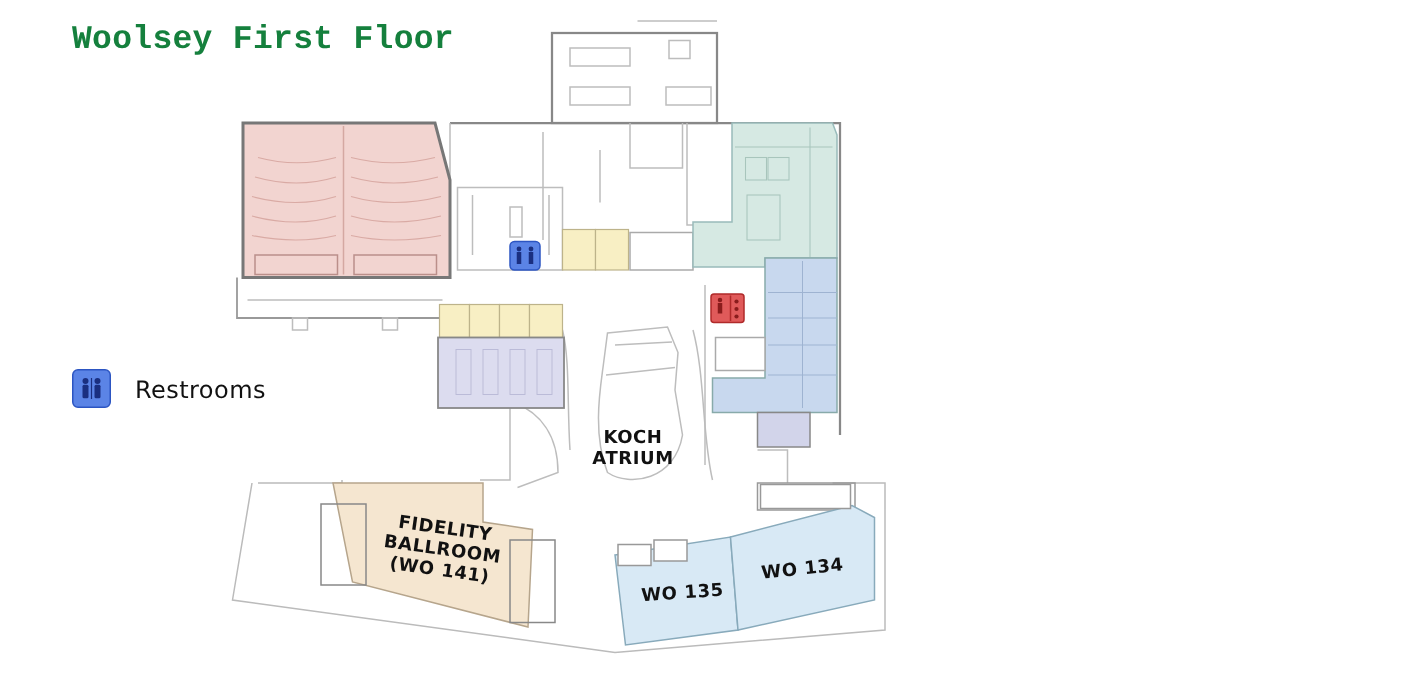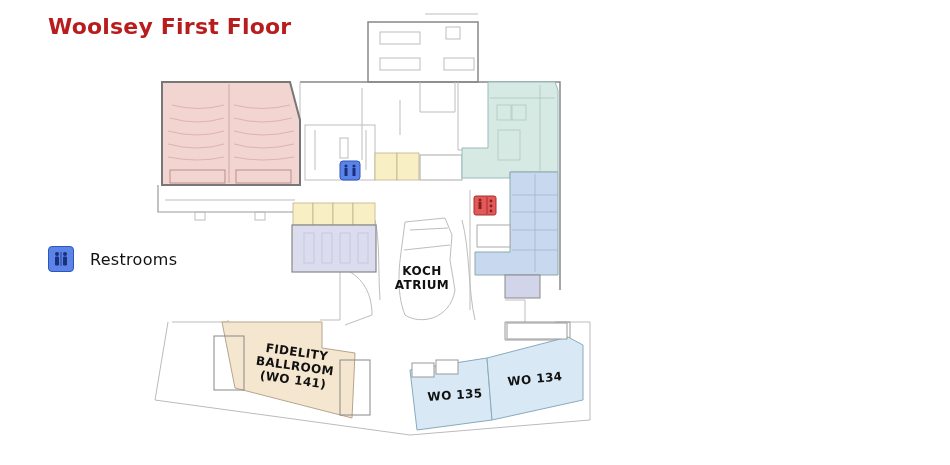--- a/index.html
+++ b/index.html
@@ -1,17 +1,17 @@
 <!DOCTYPE html>
 <html><head>
 <meta charset="utf-8">
 <style>
   html, body { margin: 0; padding: 0; background: #ffffff; }
   body { width: 950px; height: 465px; position: relative; overflow: hidden; font-family: "DejaVu Sans", sans-serif; }
-  .title { position: absolute; left: 48px; top: 14px; font-size: 22px; font-weight: bold; color: #b91c1c; letter-spacing: 0.2px; }
+  .title { position: absolute; left: 48px; top: 14px; font-size: 22px; font-weight: bold; color: #15803d; letter-spacing: 0.2px; font-family: Liberation Mono, monospace; }
   .legend { position: absolute; left: 48px; top: 244px; }
   .legend-row { display: flex; align-items: center; height: 30px; }
   .legend-icon { width: 26px; height: 26px; border-radius: 4px; display: flex; align-items: center; justify-content: center; box-sizing: border-box; }
   .legend-label { margin-left: 16px; font-size: 16px; color: #111; letter-spacing: 0.3px; }
   .restroom-badge { background: #5b84e6; border: 1.5px solid #2c55c2; }
   .elevator-badge { background: #e05a5a; border: 1.5px solid #b02a2a; }
   .map { position: absolute; left: 0; top: 0; width: 950px; height: 465px; }
   .room-label { position: absolute; font-weight: bold; color: #111; text-align: center; font-size: 12px; line-height: 14px; letter-spacing: 0.4px; }
 </style>
 </head>
@@ -139,21 +139,21 @@
     <rect x="474" y="196" width="22" height="19" rx="2" fill="#e05a5a" stroke="#b02a2a"></rect>
     <line x1="487" y1="197" x2="487" y2="214" stroke="#b02a2a"></line>
     <circle cx="480" cy="200" r="1.5" fill="#8a1c1c"></circle>
       <rect x="478.5" y="202" width="3" height="7" fill="#8a1c1c"></rect>
     <circle cx="491" cy="201" r="1.4" fill="#8a1c1c"></circle>
       <circle cx="491" cy="206" r="1.4" fill="#8a1c1c"></circle>
       <circle cx="491" cy="211" r="1.4" fill="#8a1c1c"></circle>
   </g>
 </svg>
 
-<div class="room-label" style="left:392px; top:264px; width:60px;">
+<div class="room-label" style="left:392px; top:284px; width:60px;">
   <div>KOCH</div>
   <div>ATRIUM</div>
 </div>
 <div class="room-label" style="left:250px; top:345px; width:90px; transform:rotate(8deg);">
   <div>FIDELITY</div>
   <div>BALLROOM</div>
   <div>(WO 141)</div>
 </div>
 <div class="room-label" style="left:425px; top:388px; width:60px; transform:rotate(-4deg);">WO 135</div>
 <div class="room-label" style="left:505px; top:372px; width:60px; transform:rotate(-6deg);">WO 134</div>

